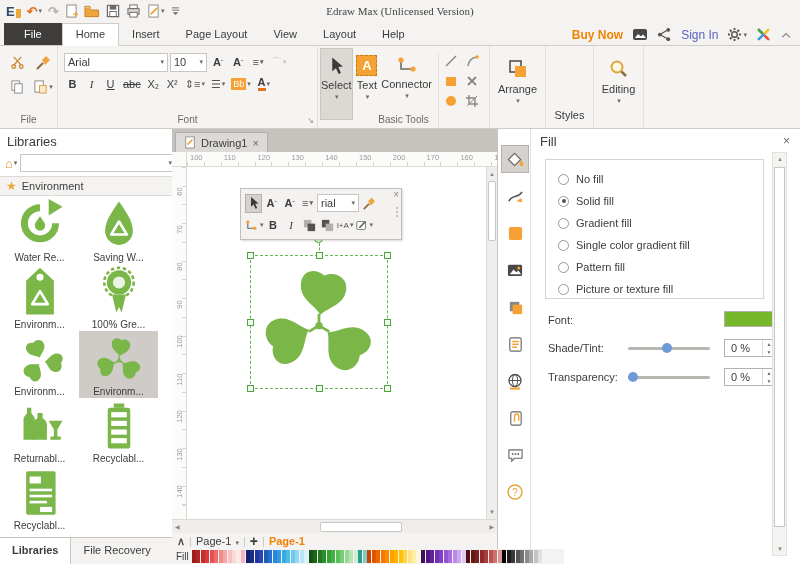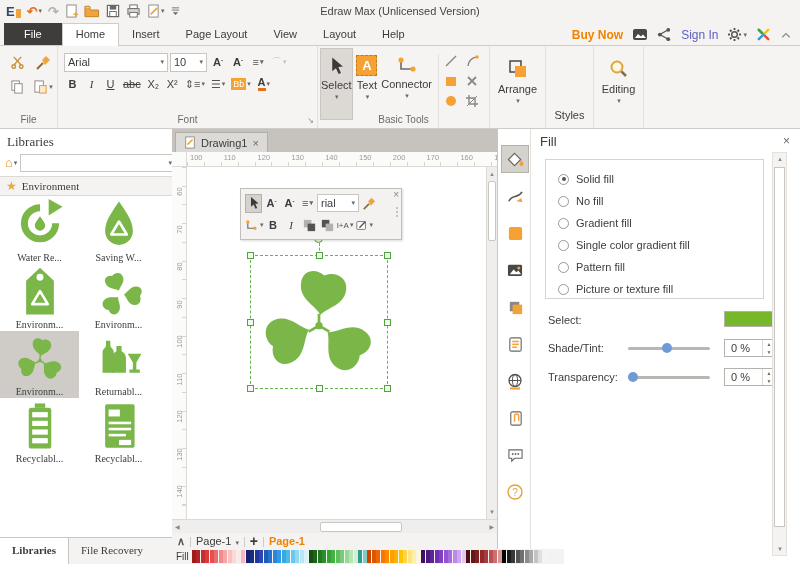--- a/index.html
+++ b/index.html
@@ -13,21 +13,21 @@
   .abs { position: absolute; }
   svg { display:block; }
 
   
   .titlebar { left:0; top:0; width:800px; height:22px; display:flex; align-items:center; }
   .qat { display:flex; align-items:center; gap:6px; padding-left:6px; }
   .qat-btn { display:flex; align-items:center; height:18px; cursor:default; }
   .glyph-orange { color:#e2711d; font-weight:bold; font-size:13px; }
   .glyph-gray { color:#b5b2ae; font-weight:bold; font-size:13px; }
   .dd { font-size:7px; color:#6b6966; margin-left:1px; }
-  .win-title { position:absolute; left:0; width:100%; text-align:center; font-size:11px; color:#444; pointer-events:none; }
+  .win-title { position:absolute; left:0; width:100%; text-align:center; font-size:11px; color:#444; pointer-events:none;font-family:Liberation Serif, serif; }
 
   
   .tabrow { left:0; top:22px; width:800px; height:24px; display:flex; align-items:flex-end; border-bottom:1px solid #d0cdc9; }
   .rtab { padding:4px 13px 5px; font-size:11px; color:#3c3c3c; cursor:default; white-space:nowrap; }
   .rtab.file { background:#3f3d3b; color:#fff; margin-left:4px; padding:5px 20px; }
   .rtab.active { background:#fff; border:1px solid #d0cdc9; border-bottom:none; margin-bottom:-1px; padding-bottom:6px; }
   .tabrow-right { margin-left:auto; display:flex; align-items:center; gap:9px; padding-right:8px; padding-bottom:3px; }
   .buy-now { color:#f08300; font-weight:bold; font-size:12px; }
   .sign-in { color:#5a5fbf; font-size:12px; }
 
@@ -42,21 +42,21 @@
   .bigbtn { display:flex; flex-direction:column; align-items:center; justify-content:flex-start; padding-top:7px; width:46px; height:72px; cursor:default; }
   .bigbtn .lbl { font-size:11px; margin-top:3px; }
   .bigbtn .dd { margin-top:2px; }
   .bigbtn.sel { background:#dcd9d5; border:1px solid #c9c6c2; }
   .texttile { width:21px; height:21px; background:#f5a133; border:1px dashed #c47c16; color:#fff; font-weight:bold; font-size:13px; display:flex; align-items:center; justify-content:center; }
   .minigrid { display:grid; grid-template-columns:20px 20px; grid-auto-rows:19px; gap:1px; margin:8px 4px 0 6px; }
   .fgrow { display:flex; align-items:center; gap:2px; padding:2px 4px 0 6px; }
   .fontbtn { font-size:11px; min-width:17px; text-align:center; }
 
   
-  .left-panel { left:0; top:129px; width:203px; height:435px; background:#fff; border-right:4px solid #0ea5e9;font-family:Liberation Serif, serif; }
+  .left-panel { left:0; top:129px; width:203px; height:435px; background:#fff; border-right:4px solid #0ea5e9; }
   .lp-head { display:flex; align-items:center; height:25px; padding:0 7px; font-size:13px; color:#3c3c3c; }
   .lp-close { margin-left:auto; font-size:12px; color:#6b6966; }
   .lp-search { display:flex; align-items:center; gap:3px; padding:0 5px 4px 5px; }
   .home-btn { color:#e8902a; font-size:13px; display:flex; align-items:center; }
   .search-input { flex:1; display:flex; align-items:center; background:#fff; border:1px solid #c9c6c2; height:18px; padding:0 3px; }
   .env-head { display:flex; align-items:center; height:20px; background:#f5f3f1; border-top:1px solid #dddad6; border-bottom:1px solid #dddad6; padding:0 6px; gap:5px; font-size:11px; }
   .lib-grid { position:absolute; top:68px; left:0; width:159px; height:340px; display:grid; grid-template-columns:79px 79px; grid-auto-rows:67px; }
   .lib-item { display:flex; flex-direction:column; align-items:center; justify-content:flex-start; padding-top:2px; cursor:default; }
   .lib-item.sel { background:#cfccc8; }
   .lib-item .lbl { font-size:10px; color:#3c3c3c; margin-top:1px; white-space:nowrap; }
@@ -470,20 +470,31 @@
         </div>
         <div class="lib-item">
           <span>
             <svg width="52" height="52" viewBox="0 0 60 60">
               <path d="M30,2 L46,17 V56 H14 V17 Z" fill="#7ab648"></path>
               <circle cx="30" cy="13" r="4" fill="#fff"></circle>
               <path d="M30,29 l9,15 h-18 z" fill="none" stroke="#fff" stroke-width="3" stroke-linejoin="round"></path>
             </svg>
           </span>
           <span class="lbl">Environm...</span>
+        </div>
+        <div class="lib-item">
+          <span>
+            <svg width="52" height="52" viewBox="0 0 60 60">
+              <circle cx="30" cy="19" r="14" fill="#7ab648"></circle>
+              <circle cx="30" cy="19" r="17" fill="none" stroke="#7ab648" stroke-width="3" stroke-dasharray="4 3"></circle>
+              <polygon points="22,33 27,54 30,47 33,54 38,33" fill="#7ab648"></polygon>
+              <circle cx="30" cy="19" r="7" fill="#fff" opacity=".85"></circle>
+            </svg>
+          </span>
+          <span class="lbl">100% Gre...</span>
         </div>
         <div class="lib-item">
           <span>
             <svg width="52" height="52" viewBox="0 0 60 60">
               <g transform="rotate(-30 30 30) scale(.43) translate(0,2)">
                 <g transform="translate(70,74)">
                   <g fill="#7ab648">
                     <path transform="rotate(8) translate(0,-10)" d="M0,0 C-8,-10 -26,-14 -26,-32 C-26,-46 -12,-50 -2,-43 C8,-50 24,-45 24,-31 C24,-14 8,-10 0,0 Z"></path>
                     <path transform="rotate(128) translate(0,-10)" d="M0,0 C-8,-10 -26,-14 -26,-32 C-26,-46 -12,-50 -2,-43 C8,-50 24,-45 24,-31 C24,-14 8,-10 0,0 Z"></path>
                     <path transform="rotate(248) translate(0,-10)" d="M0,0 C-8,-10 -26,-14 -26,-32 C-26,-46 -12,-50 -2,-43 C8,-50 24,-45 24,-31 C24,-14 8,-10 0,0 Z"></path>
@@ -872,47 +883,47 @@
           <text x="9" y="12.8" text-anchor="middle" font-size="10" fill="#e0a53c" font-family="Liberation Sans,sans-serif">?</text>
         </svg>
       </div>
     </div>
 
   <div class="abs fill-panel">
     <span class="fp-title">Fill</span>
     <span class="fp-close">×</span>
     <div class="fp-options" id="fp-options">
         <div class="radio-row">
+          <span class="radio"></span>
+          <span>No fill</span>
+        </div>
+        <div class="radio-row">
           <span class="radio on"></span>
           <span>Solid fill</span>
-        </div>
-        <div class="radio-row">
-          <span class="radio"></span>
-          <span>No fill</span>
         </div>
         <div class="radio-row">
           <span class="radio"></span>
           <span>Gradient fill</span>
         </div>
         <div class="radio-row">
           <span class="radio"></span>
           <span>Single color gradient fill</span>
         </div>
         <div class="radio-row">
           <span class="radio"></span>
           <span>Pattern fill</span>
         </div>
         <div class="radio-row">
           <span class="radio"></span>
           <span>Picture or texture fill</span>
         </div>
       </div>
 
     <div class="fp-row" style="top:182px;">
-      <span>Select:</span>
+      <span>Font:</span>
       <span class="color-swatch" id="color-swatch" style="background: rgb(118, 184, 42);"></span>
       <span class="color-dd">▾</span>
     </div>
 
     <div class="fp-row" style="top:210px;">
       <span>Shade/Tint:</span>
       <span class="slider" style="left:80px;width:82px;">
           <span class="thumb" id="shade-thumb" style="left: calc(48% - 5px);"></span>
         </span>
       <span class="spin" style="left:176px;top:0;">

